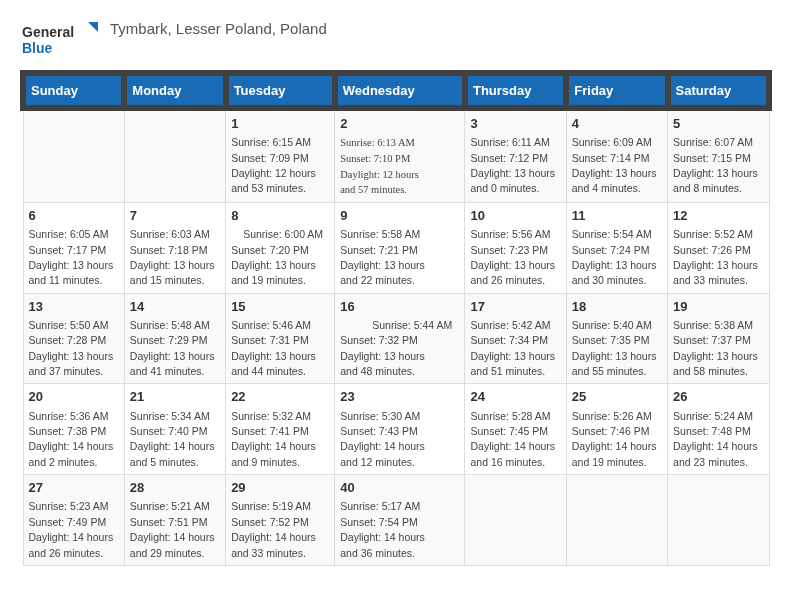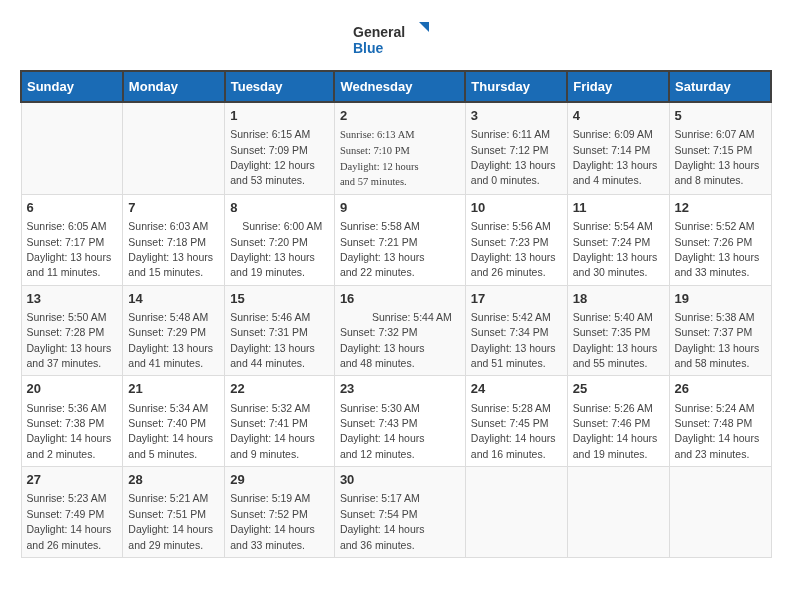--- a/index.html
+++ b/index.html
@@ -5,21 +5,21 @@
     * { box-sizing: border-box; margin: 0; padding: 0; }
     body {
       font-family: Arial, sans-serif;
       background: #fff;
       width: 792px;
       min-height: 612px;
       padding: 20px;
     }
     .header-area {
       display: flex;
-      justify-content: center;
+      justify-content: flex-start;
       align-items: flex-start;
       margin-bottom: 10px;
       gap: 10px;
     }
     .logo {
       display: flex;
       align-items: center;
       gap: 4px;
     }
     .title-area {
@@ -42,21 +42,21 @@
     }
     thead tr {
       background-color: #1a6bb5;
       color: #fff;
     }
     thead th {
       padding: 7px 5px;
       font-size: 13px;
       font-weight: bold;
       text-align: left;
-      border: 2px solid #404040;
+      border: 6px solid #404040;
     }
     tbody tr {
       border-bottom: 1px solid #ddd;
     }
     tbody td {
       vertical-align: top;
       padding: 4px 5px;
       border: 1px solid #ddd;
       min-height: 70px;
       height: 90px;
@@ -85,20 +85,21 @@
 
 <div class="header-area">
   <div class="logo">
   <svg width="80" height="40" viewBox="0 0 80 40">
     <text x="2" y="17" font-family="Arial,sans-serif" font-size="14" font-weight="bold" fill="#333">General</text>
     <text x="2" y="33" font-family="Arial,sans-serif" font-size="14" font-weight="bold" fill="#1a6bb5">Blue</text>
     <polygon points="68,2 78,2 78,12" fill="#1a6bb5"></polygon>
   </svg>
 </div>
   <div class="title-area">
+    <div class="subtitle">Tymbark, Lesser Poland, Poland</div>
   </div>
 </div>
 
 <table>
   <thead>
     <tr>
     <th>Sunday</th>
         <th>Monday</th>
         <th>Tuesday</th>
         <th>Wednesday</th>
@@ -228,21 +229,21 @@
 Daylight: 14 hours
 and 26 minutes.</span></td>
         <td><span class="day-number">28</span><span class="day-info" style="white-space: pre-line;">Sunrise: 5:21 AM
 Sunset: 7:51 PM
 Daylight: 14 hours
 and 29 minutes.</span></td>
         <td><span class="day-number">29</span><span class="day-info" style="white-space: pre-line;">Sunrise: 5:19 AM
 Sunset: 7:52 PM
 Daylight: 14 hours
 and 33 minutes.</span></td>
-        <td><span class="day-number">30</span><span class="day-info" style="white-space: pre-line;">Sunrise: 5:17 AM
+        <td><span class="day-number">40</span><span class="day-info" style="white-space: pre-line;">Sunrise: 5:17 AM
 Sunset: 7:54 PM
 Daylight: 14 hours
 and 36 minutes.</span></td>
         <td></td>
         <td></td>
         <td></td>
       </tr>
     </tbody>
 </table>
 

